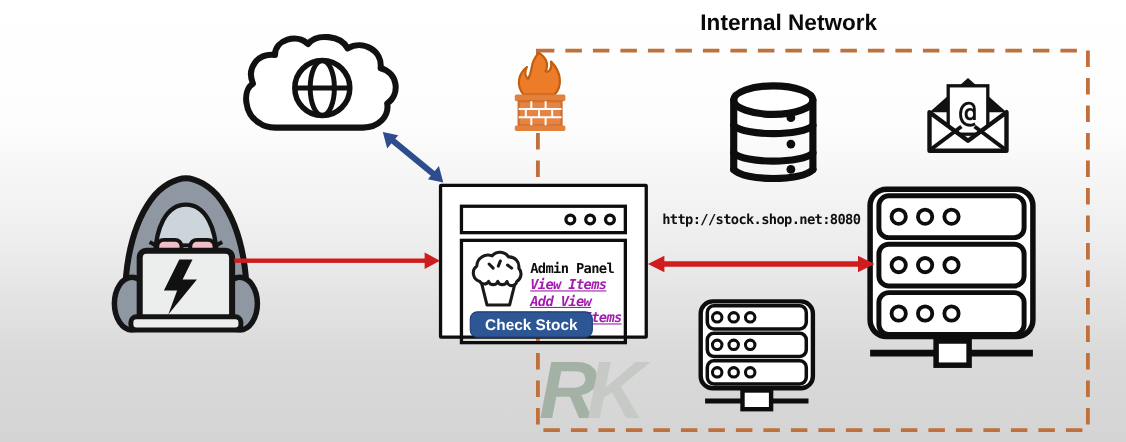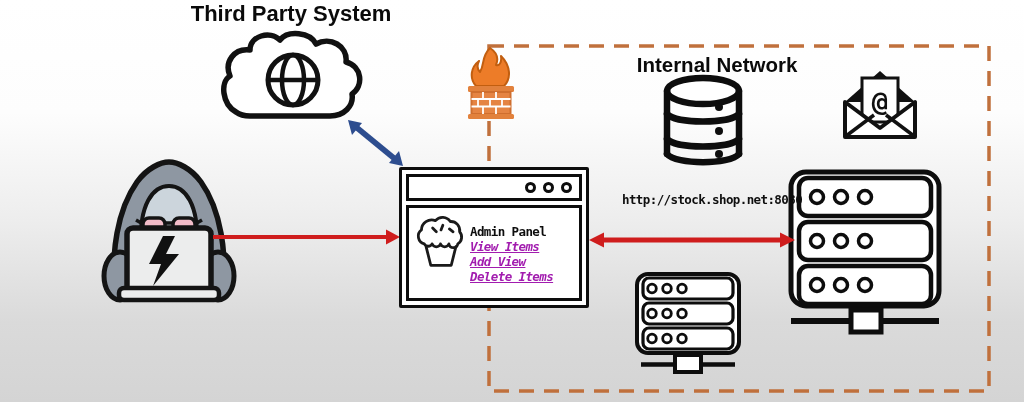--- a/index.html
+++ b/index.html
@@ -5,28 +5,28 @@
   html,body{margin:0;padding:0;background:#fff;}
   #canvas{
     position:relative;width:1024px;height:402px;overflow:hidden;
     font-family:"Liberation Sans",sans-serif;
     background:linear-gradient(180deg,#ffffff 0%,#fdfdfd 28%,#ededed 55%,#dadada 80%,#d4d4d4 100%);
   }
   .abs{position:absolute;}
   .layer{position:absolute;left:0;top:0;z-index:2;}
   .title{font-weight:700;color:#0a0a0a;text-align:center;z-index:4;}
   #title-third{left:166px;top:1px;width:250px;font-size:22px;}
-  #title-internal{left:592px;top:9px;width:250px;font-size:20.5px;margin-top:44px;}
+  #title-internal{left:592px;top:9px;width:250px;font-size:20.5px;}
   #watermark{left:490px;top:318px;z-index:1;font-size:74px;font-weight:700;font-style:italic;letter-spacing:-10px;line-height:1;}
   #watermark .wm-r{color:#a4b2a6;}
   #watermark .wm-k{color:#c6c9c6;}
   #browser{
     left:399px;top:167px;width:190px;height:141px;z-index:3;
     background:#fff;border:3px solid #0d0d0d;border-radius:2px;
-    padding:4px;box-sizing:border-box;
+    padding:16px;box-sizing:border-box;
   }
   #browser-toolbar{
     border:3px solid #0d0d0d;height:27px;box-sizing:border-box;margin-bottom:4px;
     display:flex;align-items:center;justify-content:flex-end;gap:7px;padding-right:7px;
   }
   .win-dot{width:11px;height:11px;border:3px solid #0d0d0d;border-radius:50%;background:#fff;box-sizing:border-box;flex:0 0 auto;}
   #browser-content{
     border:3px solid #0d0d0d;height:96px;box-sizing:border-box;position:relative;
     display:flex;align-items:flex-start;
   }
@@ -34,28 +34,29 @@
   #panel-text{margin-top:16px;font-family:"DejaVu Sans Mono",monospace;font-size:12.5px;letter-spacing:-0.6px;color:#0d0d0d;line-height:15px;}
   #panel-title{font-weight:700;}
   .panel-link{font-style:italic;font-weight:700;text-decoration:underline;display:block;color:#a21caf;}
   #check-stock{
     position:absolute;left:6px;bottom:3px;background:#2d5695;color:#fff;
     border:1px solid #1d3e74;border-radius:7px;font-family:"Liberation Sans",sans-serif;
     font-weight:700;font-size:14px;padding:3px 13px;cursor:pointer;
   }
   #url-label{
     left:602px;top:191px;z-index:4;font-family:"DejaVu Sans Mono",monospace;
-    font-weight:700;font-size:12.5px;letter-spacing:-0.6px;line-height:17px;color:#0f0f0f;margin-left:20px;
+    font-weight:700;font-size:12.5px;letter-spacing:-0.6px;line-height:17px;color:#0f0f0f;
   }
 </style>
 </head>
 <body>
 
 <div id="canvas">
 
+  <div id="watermark" class="abs"><span class="wm-r">R</span><span class="wm-k">K</span></div>
 
   <svg class="layer" width="1024" height="402" viewBox="0 0 1024 402">
 
     <rect x="489" y="46" width="500" height="345" fill="none" stroke="#c0703c" stroke-width="3.5" stroke-dasharray="15 10"></rect>
 
     <g transform="translate(218,30)" stroke="#111" stroke-width="5.5" fill="#fff" stroke-linejoin="round">
       <path d="M32,86 L112,86 C126,86 136,76 134,64 C146,56 144,36 128,32 C130,16 112,6 98,14 C92,2 70,0 62,10 C52,0 32,6 32,20 C16,18 6,32 12,46 C2,52 4,74 18,82 C22,85 27,86 32,86 Z"></path>
       <circle cx="75" cy="50" r="25" fill="none" stroke-width="5"></circle>
       <ellipse cx="75" cy="50" rx="11" ry="25" fill="none" stroke-width="4.5"></ellipse>
       <line x1="50" y1="50" x2="100" y2="50" stroke-width="4.5"></line>
@@ -170,21 +171,20 @@
       <polygon points="795,240 780,232.5 780,247.5"></polygon>
     </g>
 
     <g>
       <line x1="356" y1="127" x2="395" y2="159" stroke="#2d4d8f" stroke-width="5.5"></line>
       <polygon points="348,120 362,123 352,135" fill="#2d4d8f"></polygon>
       <polygon points="403,166 389,163 399,151" fill="#2d4d8f"></polygon>
     </g>
   </svg>
 
-  <div id="title-third" class="abs title">Third Party System</div>
   <div id="title-internal" class="abs title">Internal Network</div>
 
   <div id="browser" class="abs">
     <div id="browser-toolbar">
       <span class="win-dot"></span>
       <span class="win-dot"></span>
       <span class="win-dot"></span>
     </div>
     <div id="browser-content">
       <div id="muffin-wrap">
@@ -195,20 +195,21 @@
           <line x1="32" y1="11" x2="30" y2="16"></line>
           <line x1="39" y1="15" x2="43" y2="18"></line>
         </svg>
       </div>
       <div id="panel-text">
         <div id="panel-title">Admin Panel</div>
         <a class="panel-link">View Items</a>
         <a class="panel-link">Add View</a>
         <a class="panel-link">Delete Items</a>
       </div>
+      <button id="check-stock">Check Stock</button>
     </div>
   </div>
 
   <div id="url-label" class="abs">
     <div>http://stock.shop.net:8080</div>
   </div>
 
 </div>
 
 </body></html>

